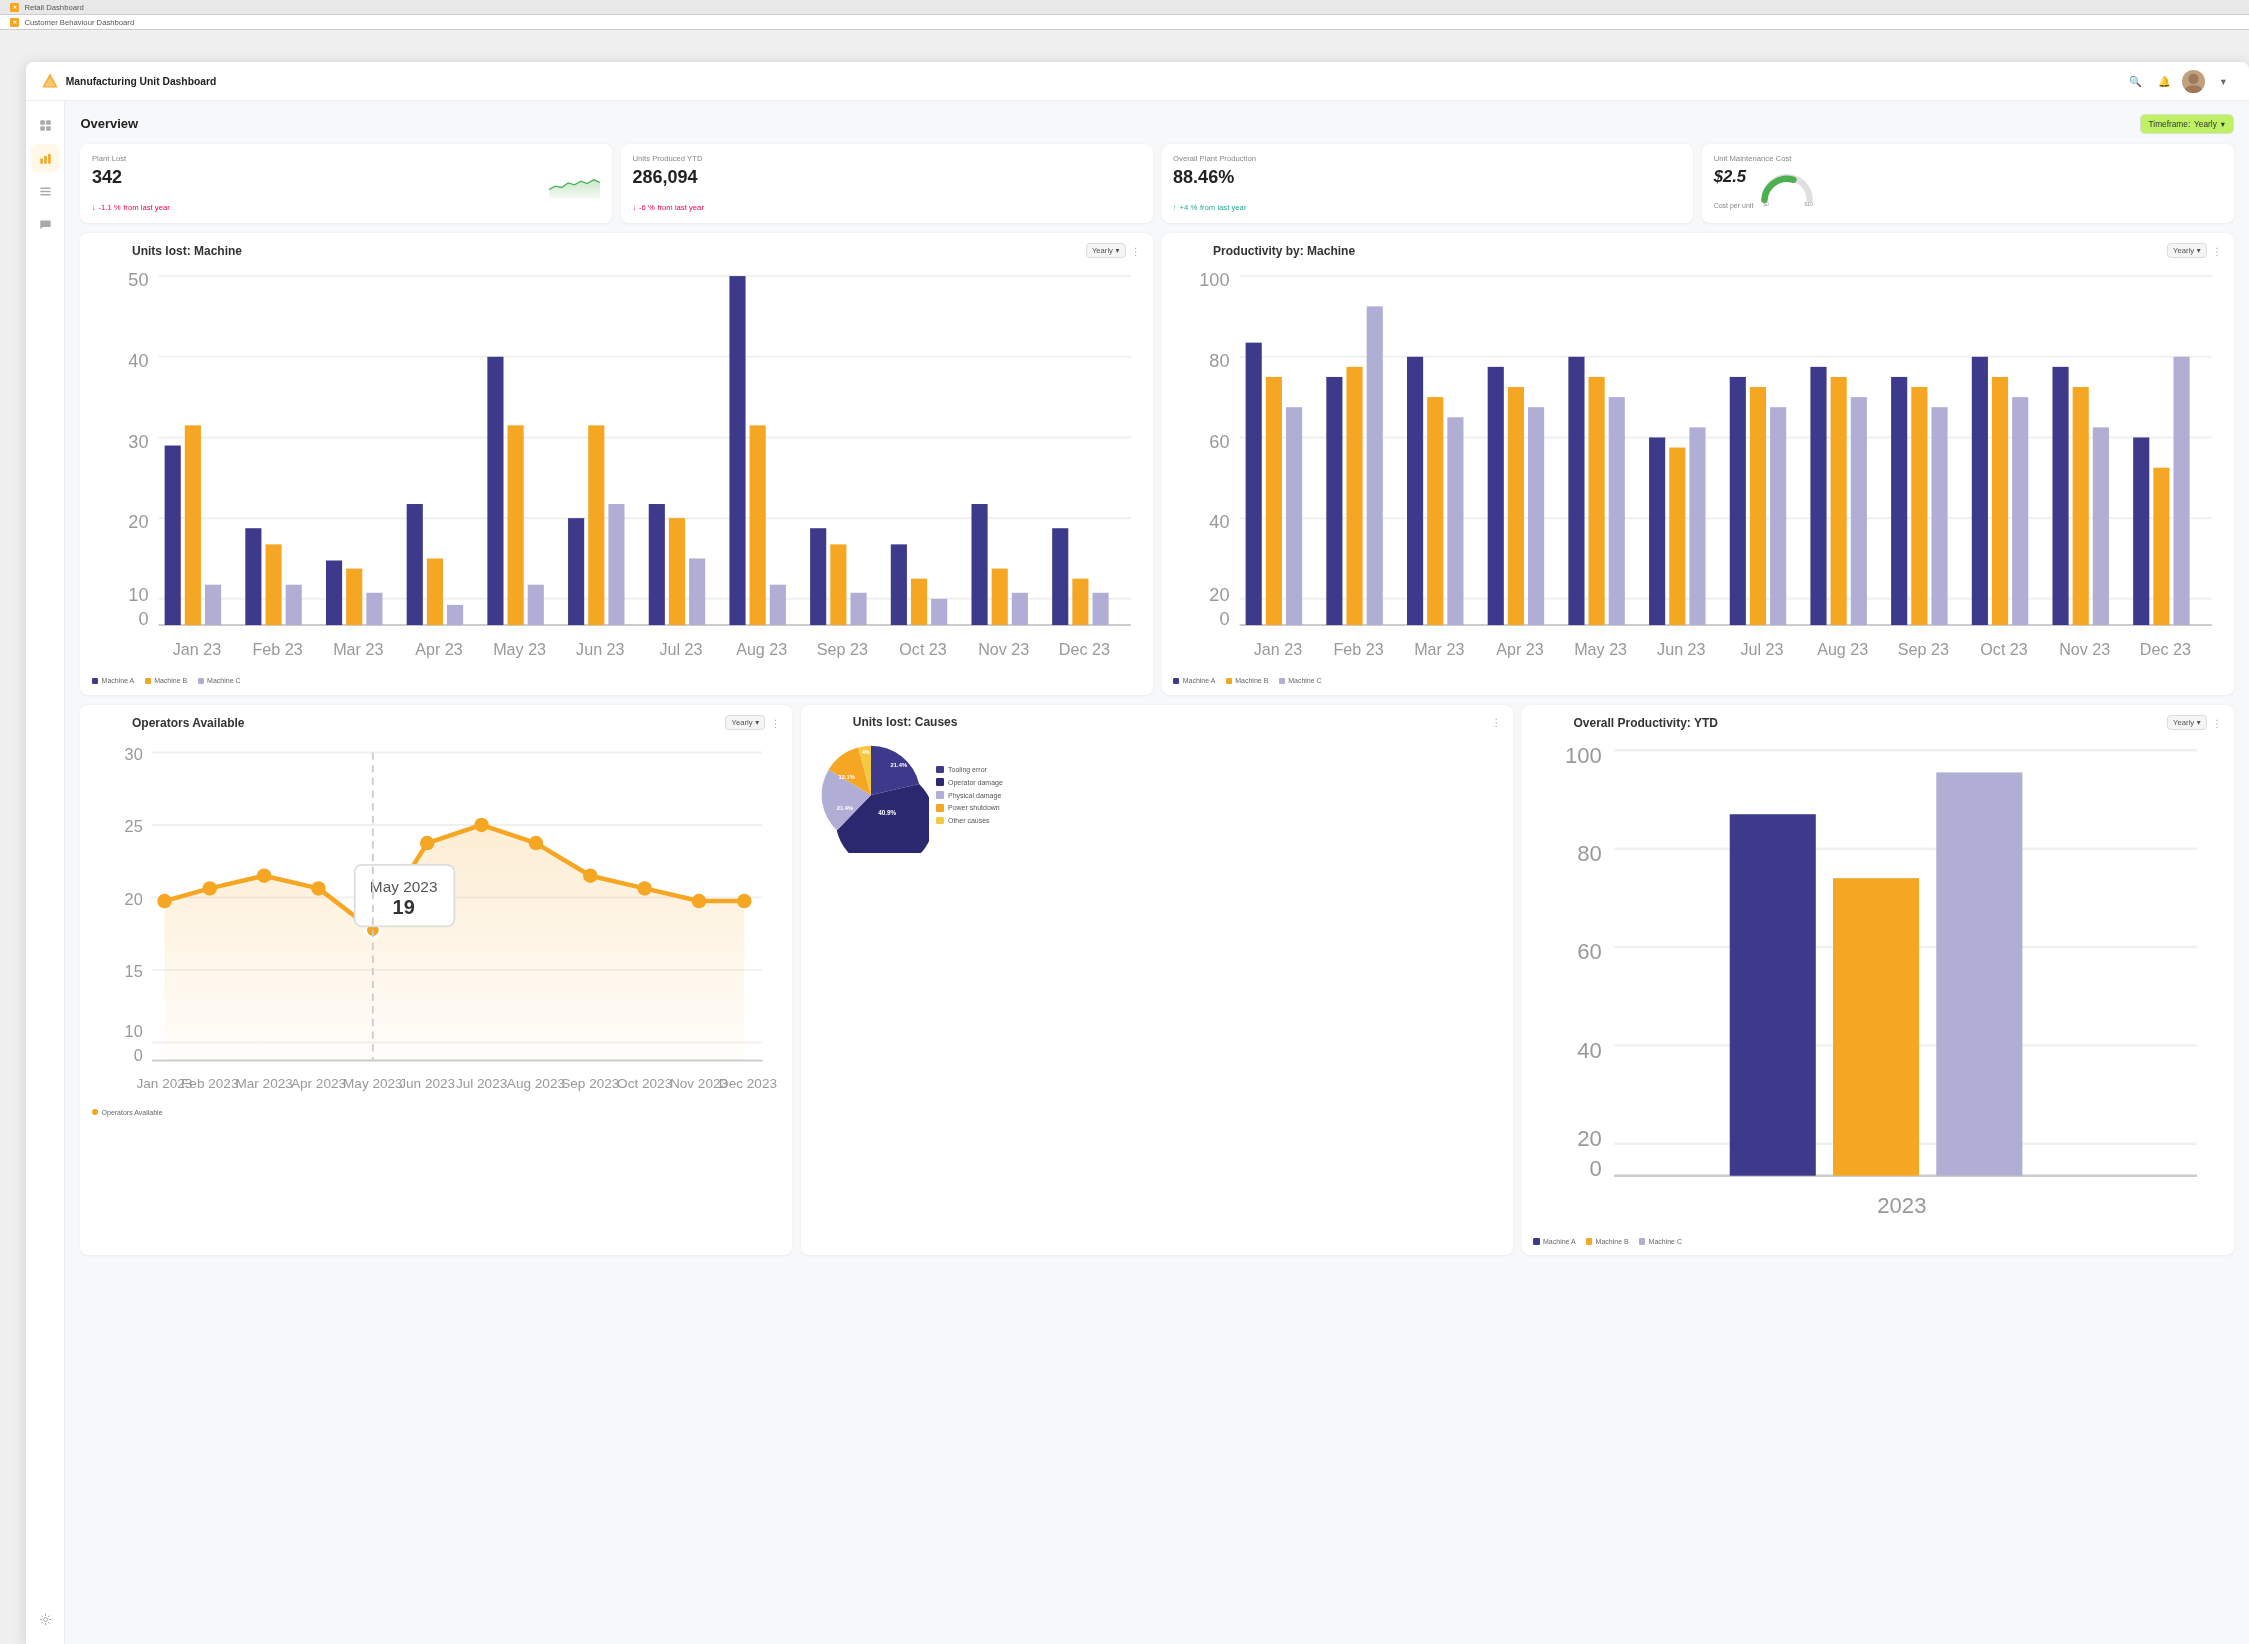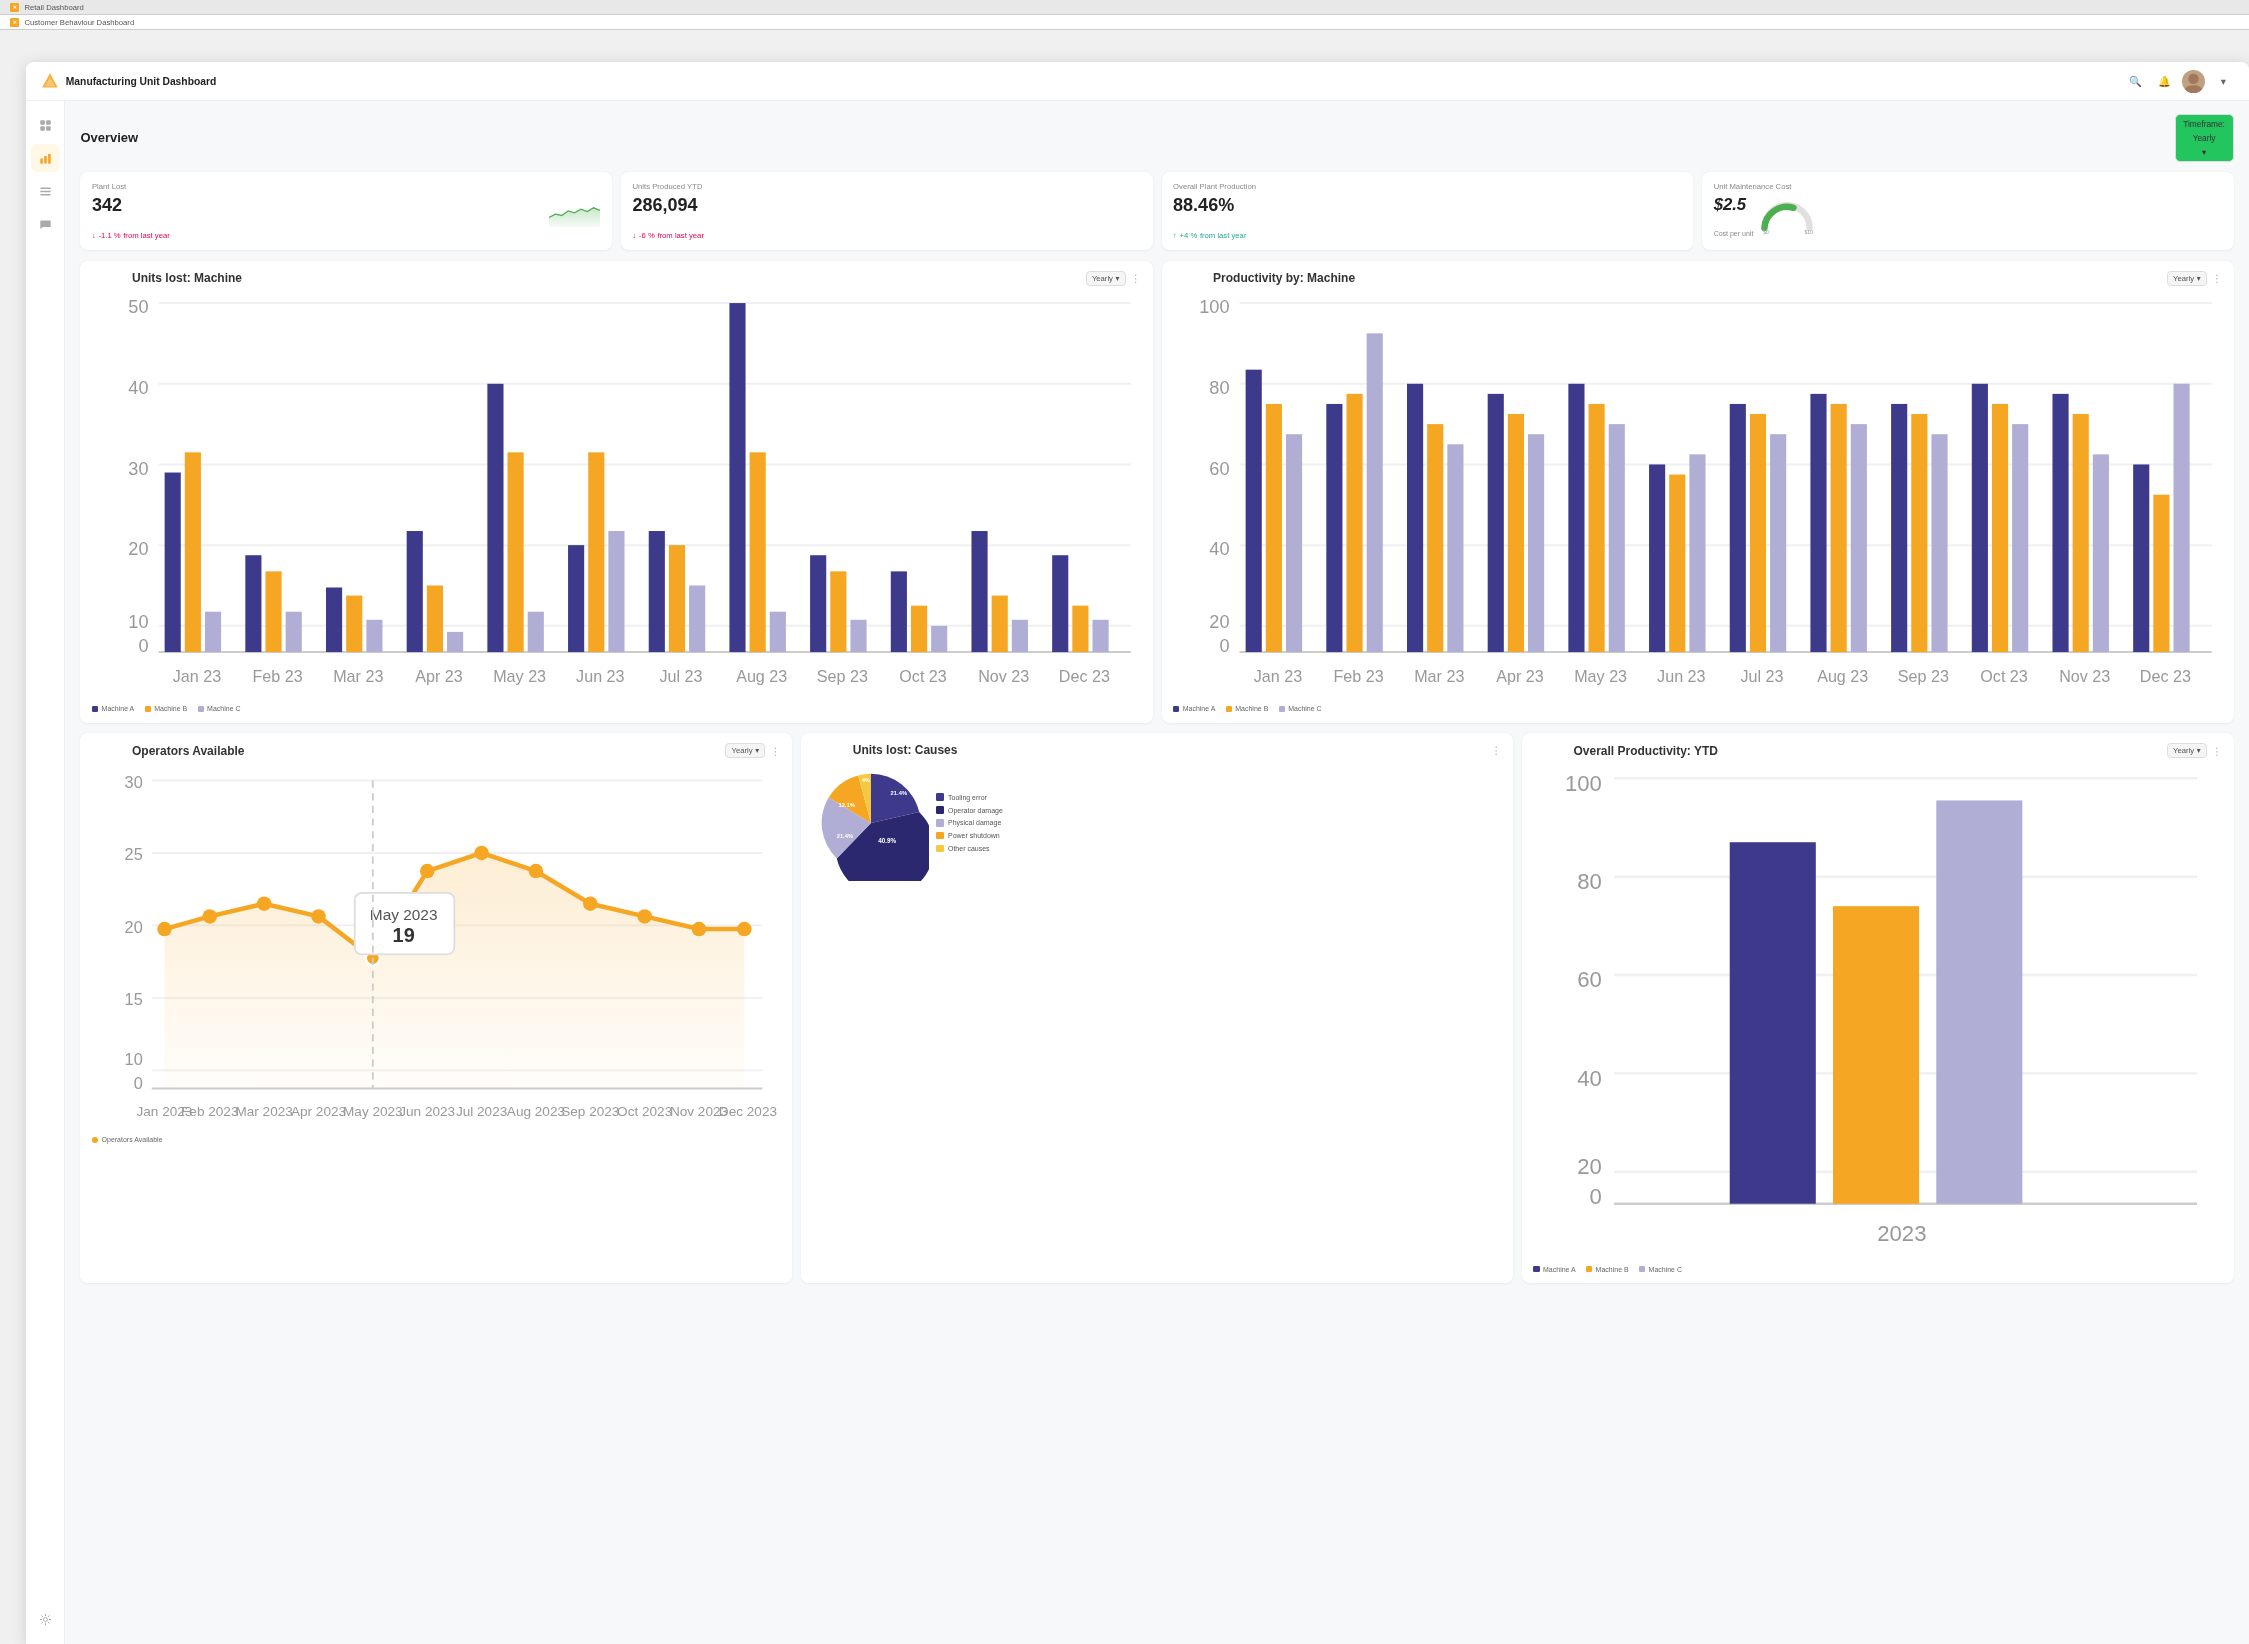--- a/index.html
+++ b/index.html
@@ -57,22 +57,22 @@
     .main { flex: 1; overflow-y: auto; padding: 13px 15.4px; background: #f7f8fa; }
 
     
     .overview-header {
       display: flex; align-items: center; justify-content: space-between;
       margin-bottom: 10.3px;
     }
     .overview-title { font-size: 13px; font-weight: 700; color: #222; }
     .timeframe-selector {
       display: flex; align-items: center; gap: 3.9px;
-      background: #22c55e; border: 0.6px solid #ddd; border-radius: 5.1px;
-      padding: 3.9px 7.7px; font-size: 8.3px; color: #555; cursor: pointer; flex-direction: column;
+      background: #bef264; border: 0.6px solid #ddd; border-radius: 5.1px;
+      padding: 3.9px 7.7px; font-size: 8.3px; color: #555; cursor: pointer;
     }
     .timeframe-selector span { color: #333; font-weight: 500; }
 
     
     .kpi-row { display: grid; grid-template-columns: repeat(4, 1fr); gap: 9px; margin-bottom: 10.3px; }
     .kpi-card {
       background: #fff; border-radius: 7.7px; padding: 10.3px 11.6px;
       box-shadow: 0 0.6px 2.6px rgba(0,0,0,0.06);
     }
     .kpi-label { font-size: 7.7px; color: #888; margin-bottom: 3.9px; }

